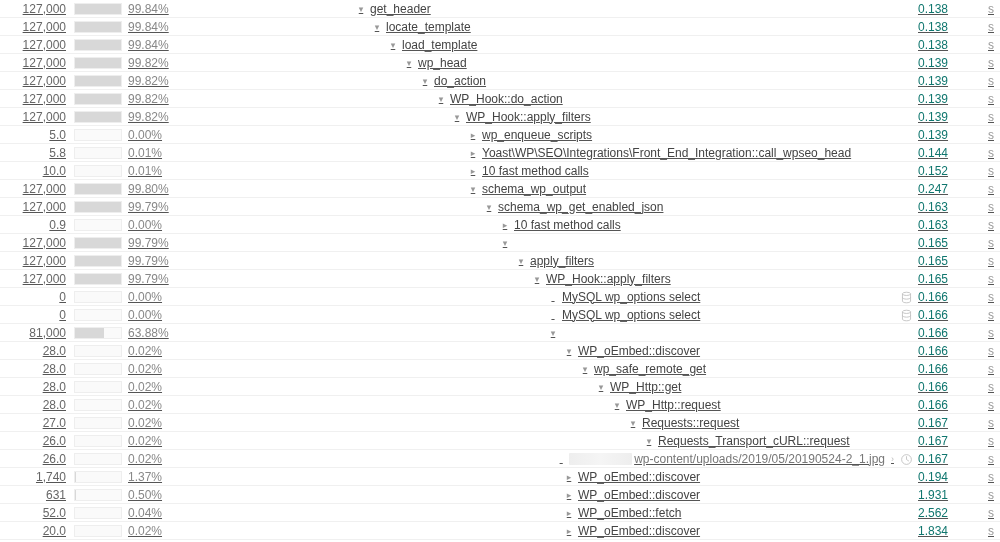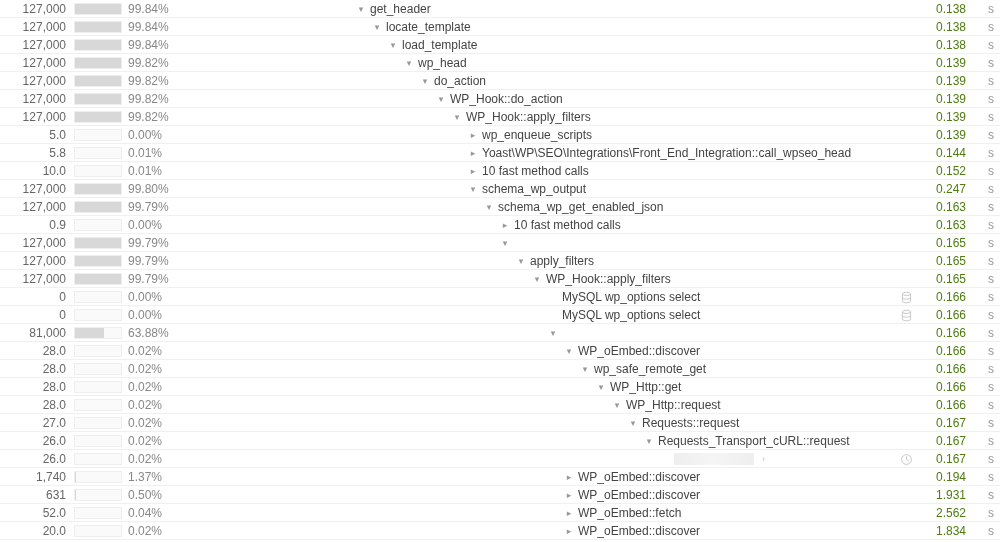--- a/index.html
+++ b/index.html
@@ -2,21 +2,21 @@
 <html><head>
 <meta charset="utf-8">
 <style>
   * { margin: 0; padding: 0; box-sizing: border-box; }
   body {
     font-family: -apple-system, BlinkMacSystemFont, "Segoe UI", Arial, sans-serif;
     font-size: 12px;
     color: #555;
     background: #fff;
   }
-  .tree { width: 100%; }
+  .tree { width: 100%; text-decoration: underline; }
   .row {
     display: flex;
     align-items: center;
     height: 18px;
     border-bottom: 1px solid #f0f0f0;
     white-space: nowrap;
   }
   .col-value {
     width: 70px;
     text-align: right;
@@ -63,22 +63,22 @@
   .fn-name { color: #444; }
   .fn-name.url { color: #777; }
   .col-icon {
     width: 24px;
     text-align: center;
     color: #bbb;
   }
   .db-icon svg, .clock-icon svg { width: 13px; height: 13px; vertical-align: middle; }
   .col-time {
     width: 70px;
-    text-align: center;
-    color: #4d7c0f;
+    text-align: left;
+    color: #0f766e;
     padding-right: 4px;
     font-variant-numeric: tabular-nums;
   }
   .col-unit {
     width: 12px;
     color: #999;
     padding-right: 4px;
   }
   .url-blur {
     display: inline-block;
@@ -483,20 +483,21 @@
     <div class="row">
       <div class="col-value">26.0</div>
       <div class="col-bar">
         <div class="fill" style="width: 0.02%;"></div>
       </div>
       <div class="col-pct">0.02%</div>
       <div class="col-name">
         <span class="indent" style="width: 484px;"></span>
         <span class="toggle blank">•</span>
         <span class="url-blur"></span>
+        <span class="fn-name url">wp-content/uploads/2019/05/20190524-2_1.jpg</span>
         <span class="chev-right">›</span>
       </div>
       <div class="col-icon"><span class="clock-icon"><svg viewBox="0 0 16 16" fill="none" stroke="currentColor" stroke-width="1">
             <circle cx="8" cy="8" r="6"></circle>
             <path d="M8 4v4l3 2"></path>
           </svg></span></div>
       <div class="col-time">0.167</div>
       <div class="col-unit">s</div>
     </div>
     <div class="row">

